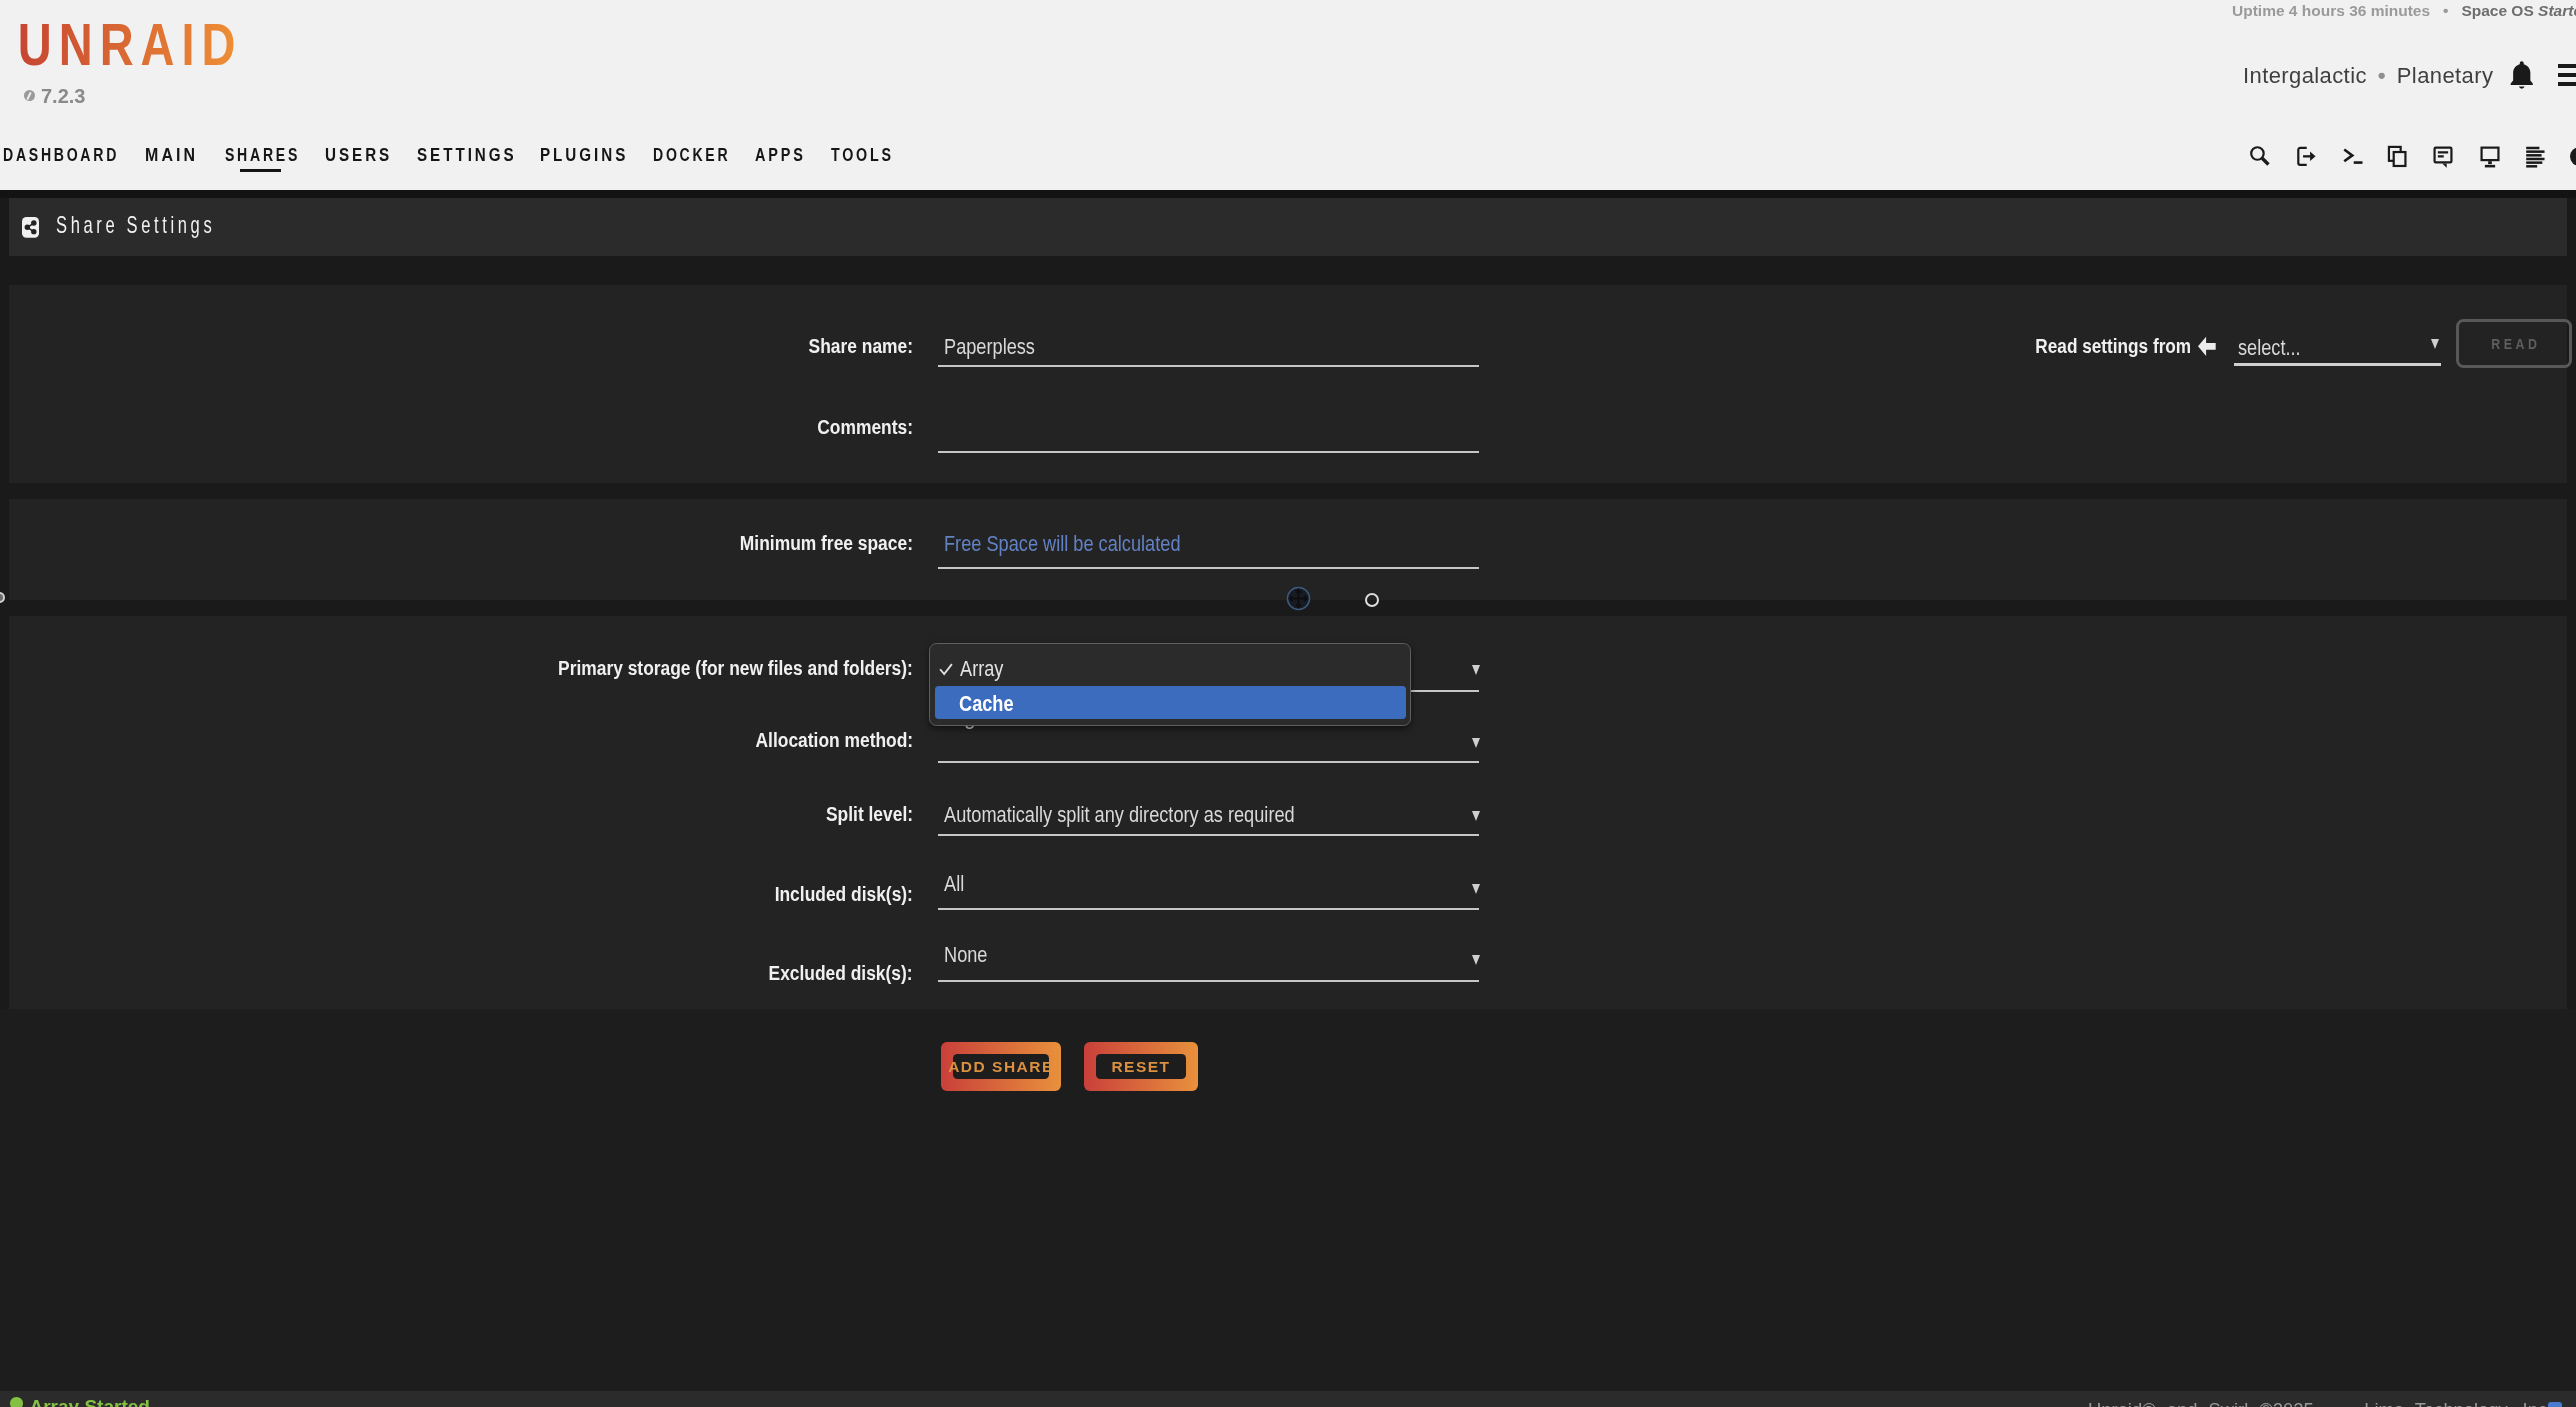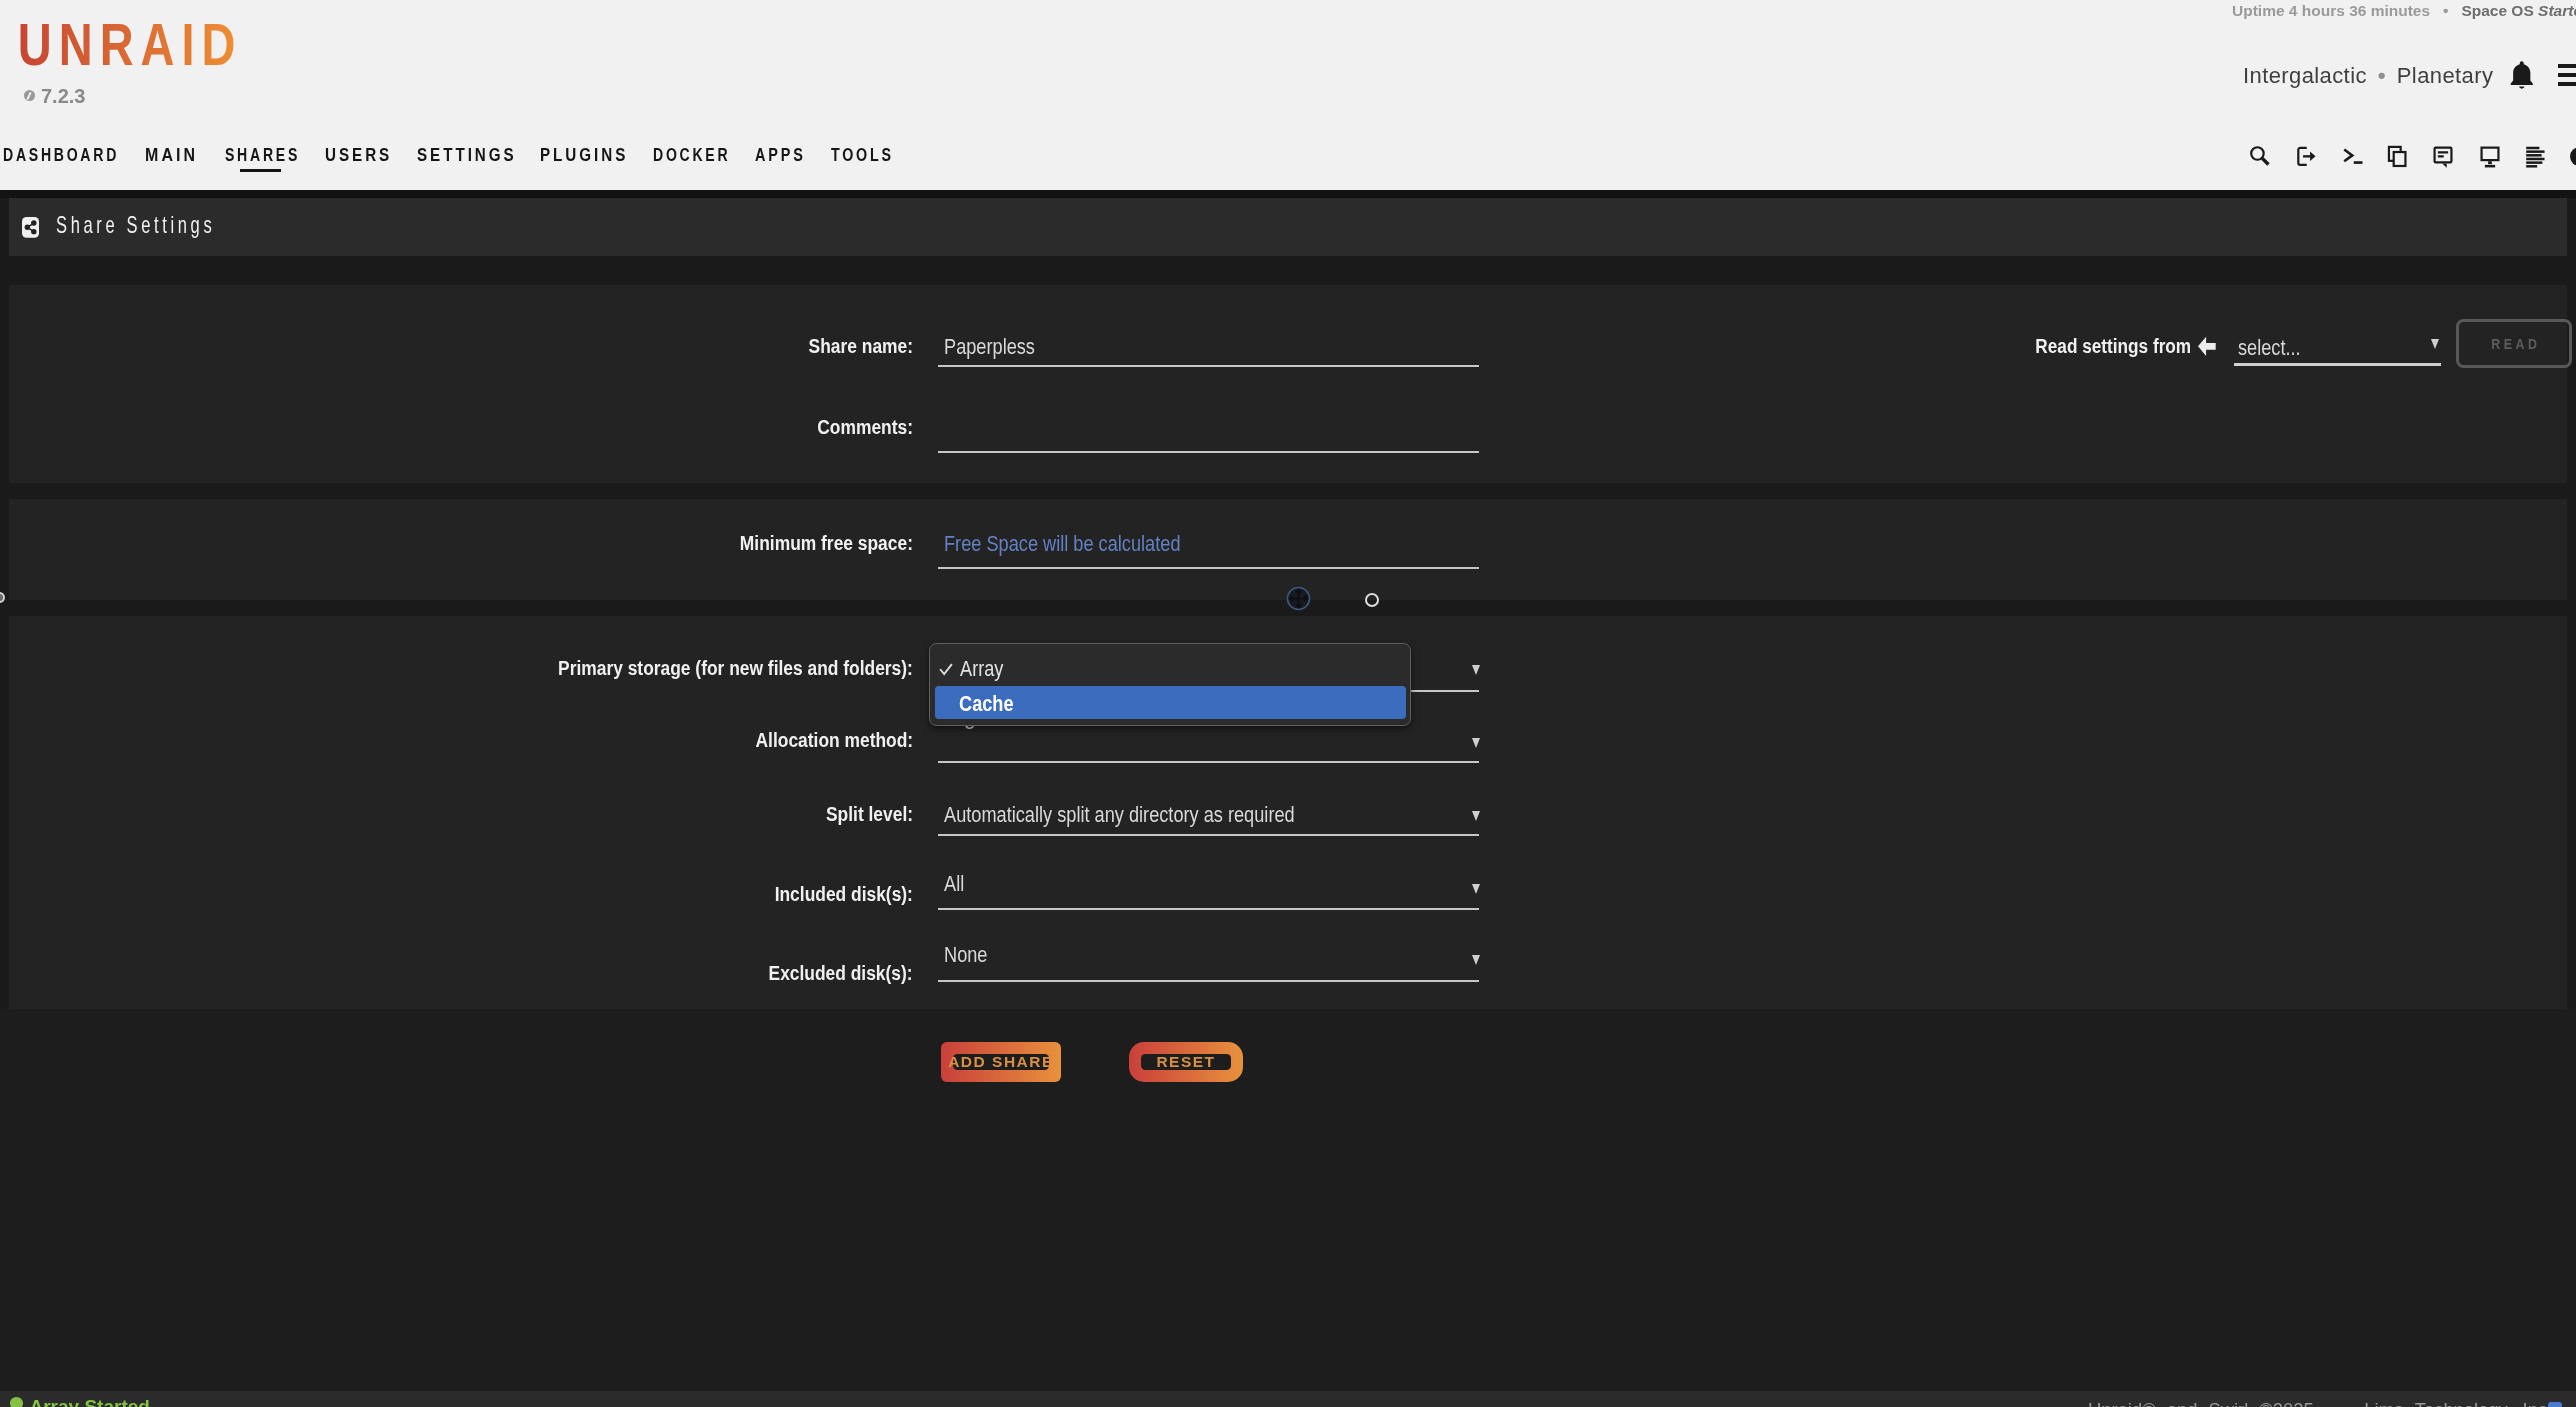--- a/index.html
+++ b/index.html
@@ -48,25 +48,25 @@
 #readbtn { left:2456px; top:319px; width:116px; height:49px; border:3px solid #585858; border-radius:7.4px; color:#5e5e5e; font-size:15.5px; font-weight:bold; letter-spacing:4.4px; text-align:center; line-height:43px; padding-left:4.4px; transform:none; }
 
 #ddown { left:929px; top:643px; width:482px; height:83px; background:#2b2b2b; border:1.8px solid #5f5f5f; border-radius:7.4px; box-shadow:0 3px 7.4px rgba(0,0,0,0.5); }
 #ddcheck { left:939px; top:663px; }
 #ddarray { left:960px; top:657px; font-size:21.4px; color:#e3e3e3; transform:scaleX(0.85); transform-origin:left center; }
 #ddrow2 { left:935px; top:686px; width:471px; height:33px; background:#3c6cbd; border-radius:3.7px; }
 #ddcache { left:959px; top:692px; font-size:21.4px; font-weight:bold; color:#ffffff; transform:scaleX(0.85); transform-origin:left center; }
 
 #curs2 { left:1365px; top:593px; width:14px; height:14px; border-radius:50%; border:2.2px solid #dcdcdc; }
 
-.btn { top:1042px; height:40px; border-radius:5.9px; background:linear-gradient(90deg,#c9403a,#e8913c); padding:12px; }
+.btn { top:1042px; height:49px; border-radius:5.9px; background:linear-gradient(90deg,#c9403a,#e8913c); padding:12px; }
 .btn > div { width:100%; height:100%; background:#1d1d1d; border-radius:4.4px; display:flex; align-items:center; justify-content:center; }
 .btn span { font-size:15.5px; font-weight:bold; color:#dc9140; letter-spacing:1.5px; white-space:nowrap; }
 #addbtn { left:941px; width:120px; }
-#resetbtn { left:1129px; width:114px;border-radius:15px; }
+#resetbtn { left:1084px; width:114px; }
 
 #fgreen { left:10.3px; top:1397px; width:12.5px; height:12.5px; border-radius:50%; background:#84c043; }
 #ftext { left:29.5px; top:1396px; font-size:19px; font-weight:bold; color:#84c043; white-space:nowrap; }
 #fcopy { left:2088px; top:1399px; font-size:18.4px; color:#9a9a9a; white-space:nowrap; word-spacing:5.9px; }
 #fblue { left:2548px; top:1402px; width:14px; height:14px; border-radius:3px; background:#4a7bd0; }
 </style>
 </head>
 <body>
 <div class="abs" id="contentbg"></div>
 <div class="abs" id="topstrip"></div>

